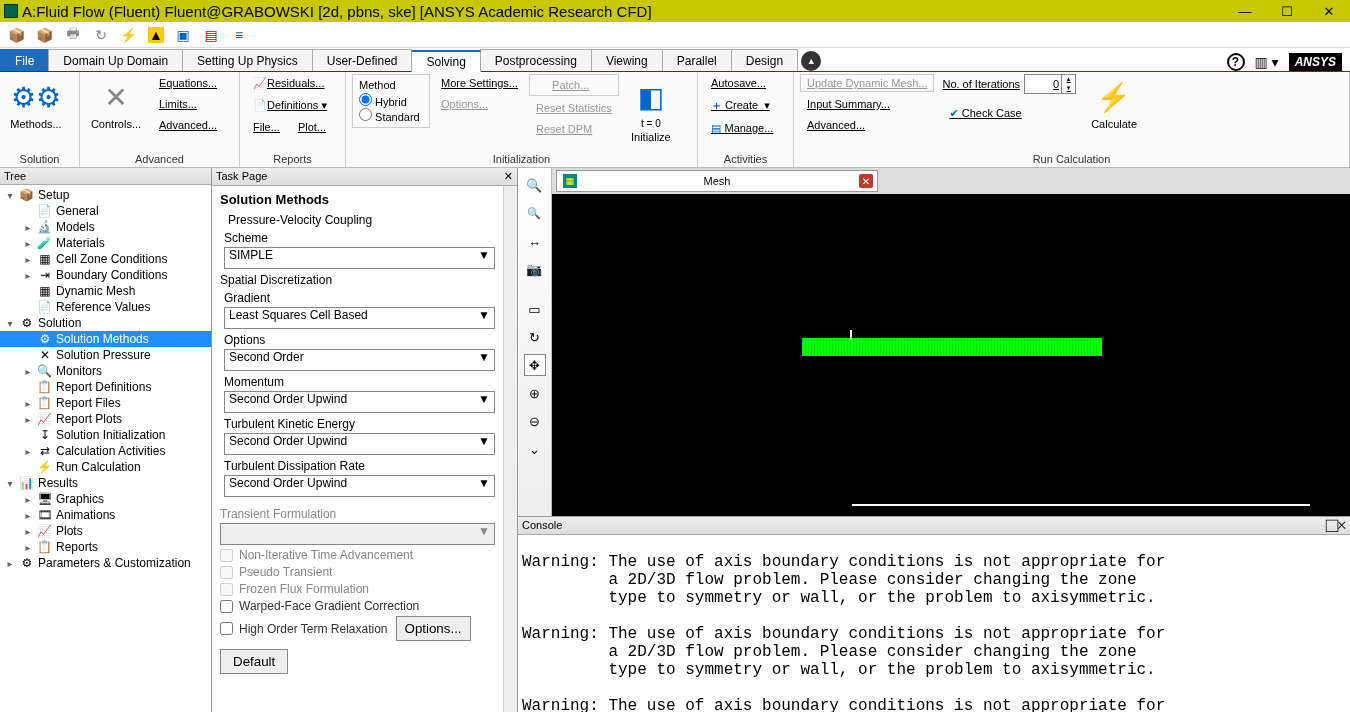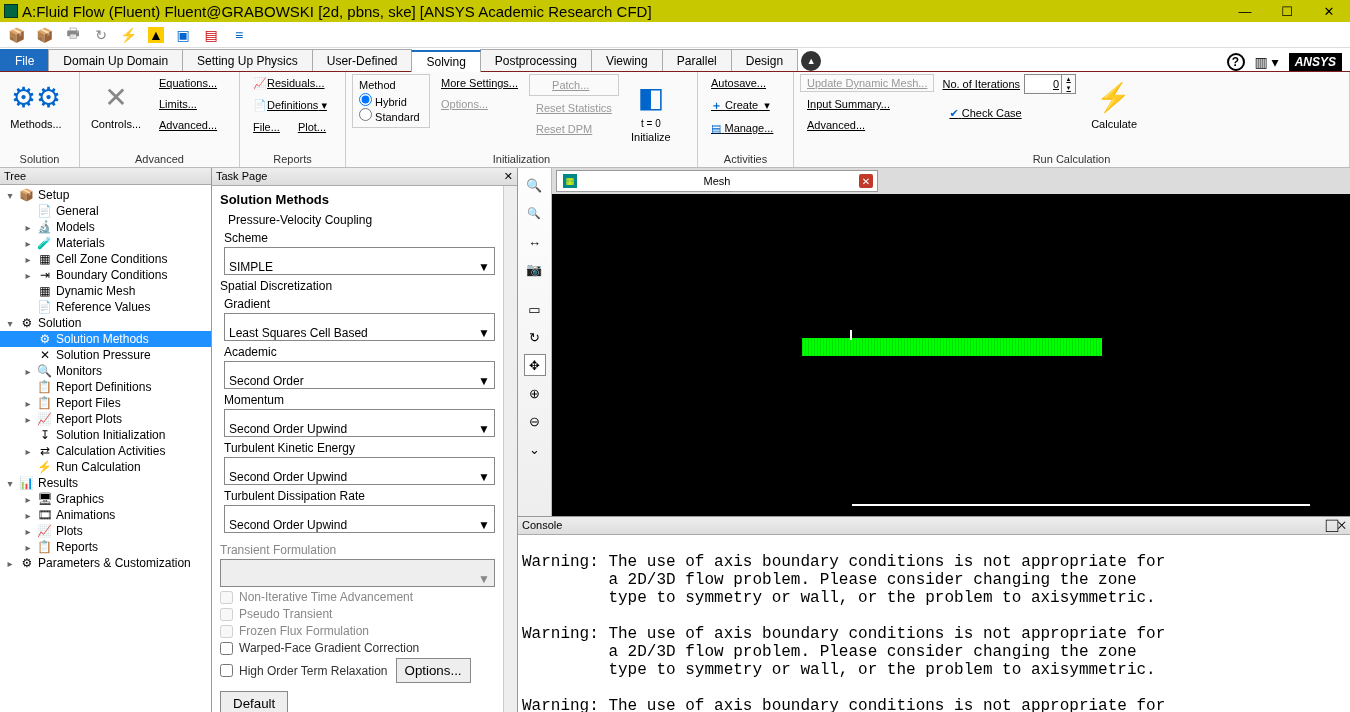--- a/index.html
+++ b/index.html
@@ -40,21 +40,21 @@
 .tree { flex:1; overflow:auto; font-size:12px; padding:2px 0; }
 .tree .trow { display:flex; align-items:center; gap:3px; padding:1px 0; white-space:nowrap; }
 .tree .trow.sel { background:#1e90ff; color:#fff; }
 .tree .tw { display:inline-block; width:12px; text-align:center; color:#666; font-size:10px; }
 .tree .ti { width:16px; display:inline-flex; justify-content:center; }
 
 .task-panel { width:306px; border-right:1px solid #999; display:flex; flex-direction:column; }
 .task-body { flex:1; overflow:auto; padding:6px 8px; font-size:12px; position:relative; }
 .task-body h3 { font-size:13px; font-weight:bold; margin-bottom:6px; }
 .task-body .sect { font-size:12px; margin:4px 0 2px 0; }
-.task-body select, .task-body .fake-select { width:100%; height:28px; border:1px solid #888; background:#fff; font-size:12px; padding:0 4px; display:flex; align-items:flex-end; justify-content:space-between; }
+.task-body select, .task-body .fake-select { width:100%; height:22px; border:1px solid #888; background:#fff; font-size:12px; padding:0 4px; display:flex; align-items:flex-start; justify-content:space-between; }
 .task-body .fake-select.dis { background:#eee; color:#888; }
 .task-body label.cb { display:flex; align-items:center; gap:6px; margin:3px 0; color:#333; }
 .task-body label.cb.dis { color:#888; }
 
 .center-col { flex:1; display:flex; flex-direction:column; }
 .viewtools { width:34px; border-right:1px solid #bbb; background:linear-gradient(#fefefe,#eee); }
 .viewtools-inner { display:flex; flex-direction:column; align-items:center; gap:6px; padding-top:6px; }
 .vtbtn { width:22px; height:22px; border:1px solid transparent; display:flex; align-items:center; justify-content:center; font-size:13px; }
 .vtbtn.active { border:1px solid #888; background:#fff; }
 
@@ -371,21 +371,21 @@
               <span>▼</span>
             </div>
       </div>
       <div class="sect">Spatial Discretization</div>
       <div style="margin-left:4px">
         <div class="sect">Gradient</div>
         <div class="fake-select">
               <span>Least Squares Cell Based</span>
               <span>▼</span>
             </div>
-        <div class="sect">Academic</div>
+        <div class="sect">Options</div>
         <div class="fake-select">
               <span>Second Order</span>
               <span>▼</span>
             </div>
         <div class="sect">Momentum</div>
         <div class="fake-select">
               <span>Second Order Upwind</span>
               <span>▼</span>
             </div>
         <div class="sect">Turbulent Kinetic Energy</div>

